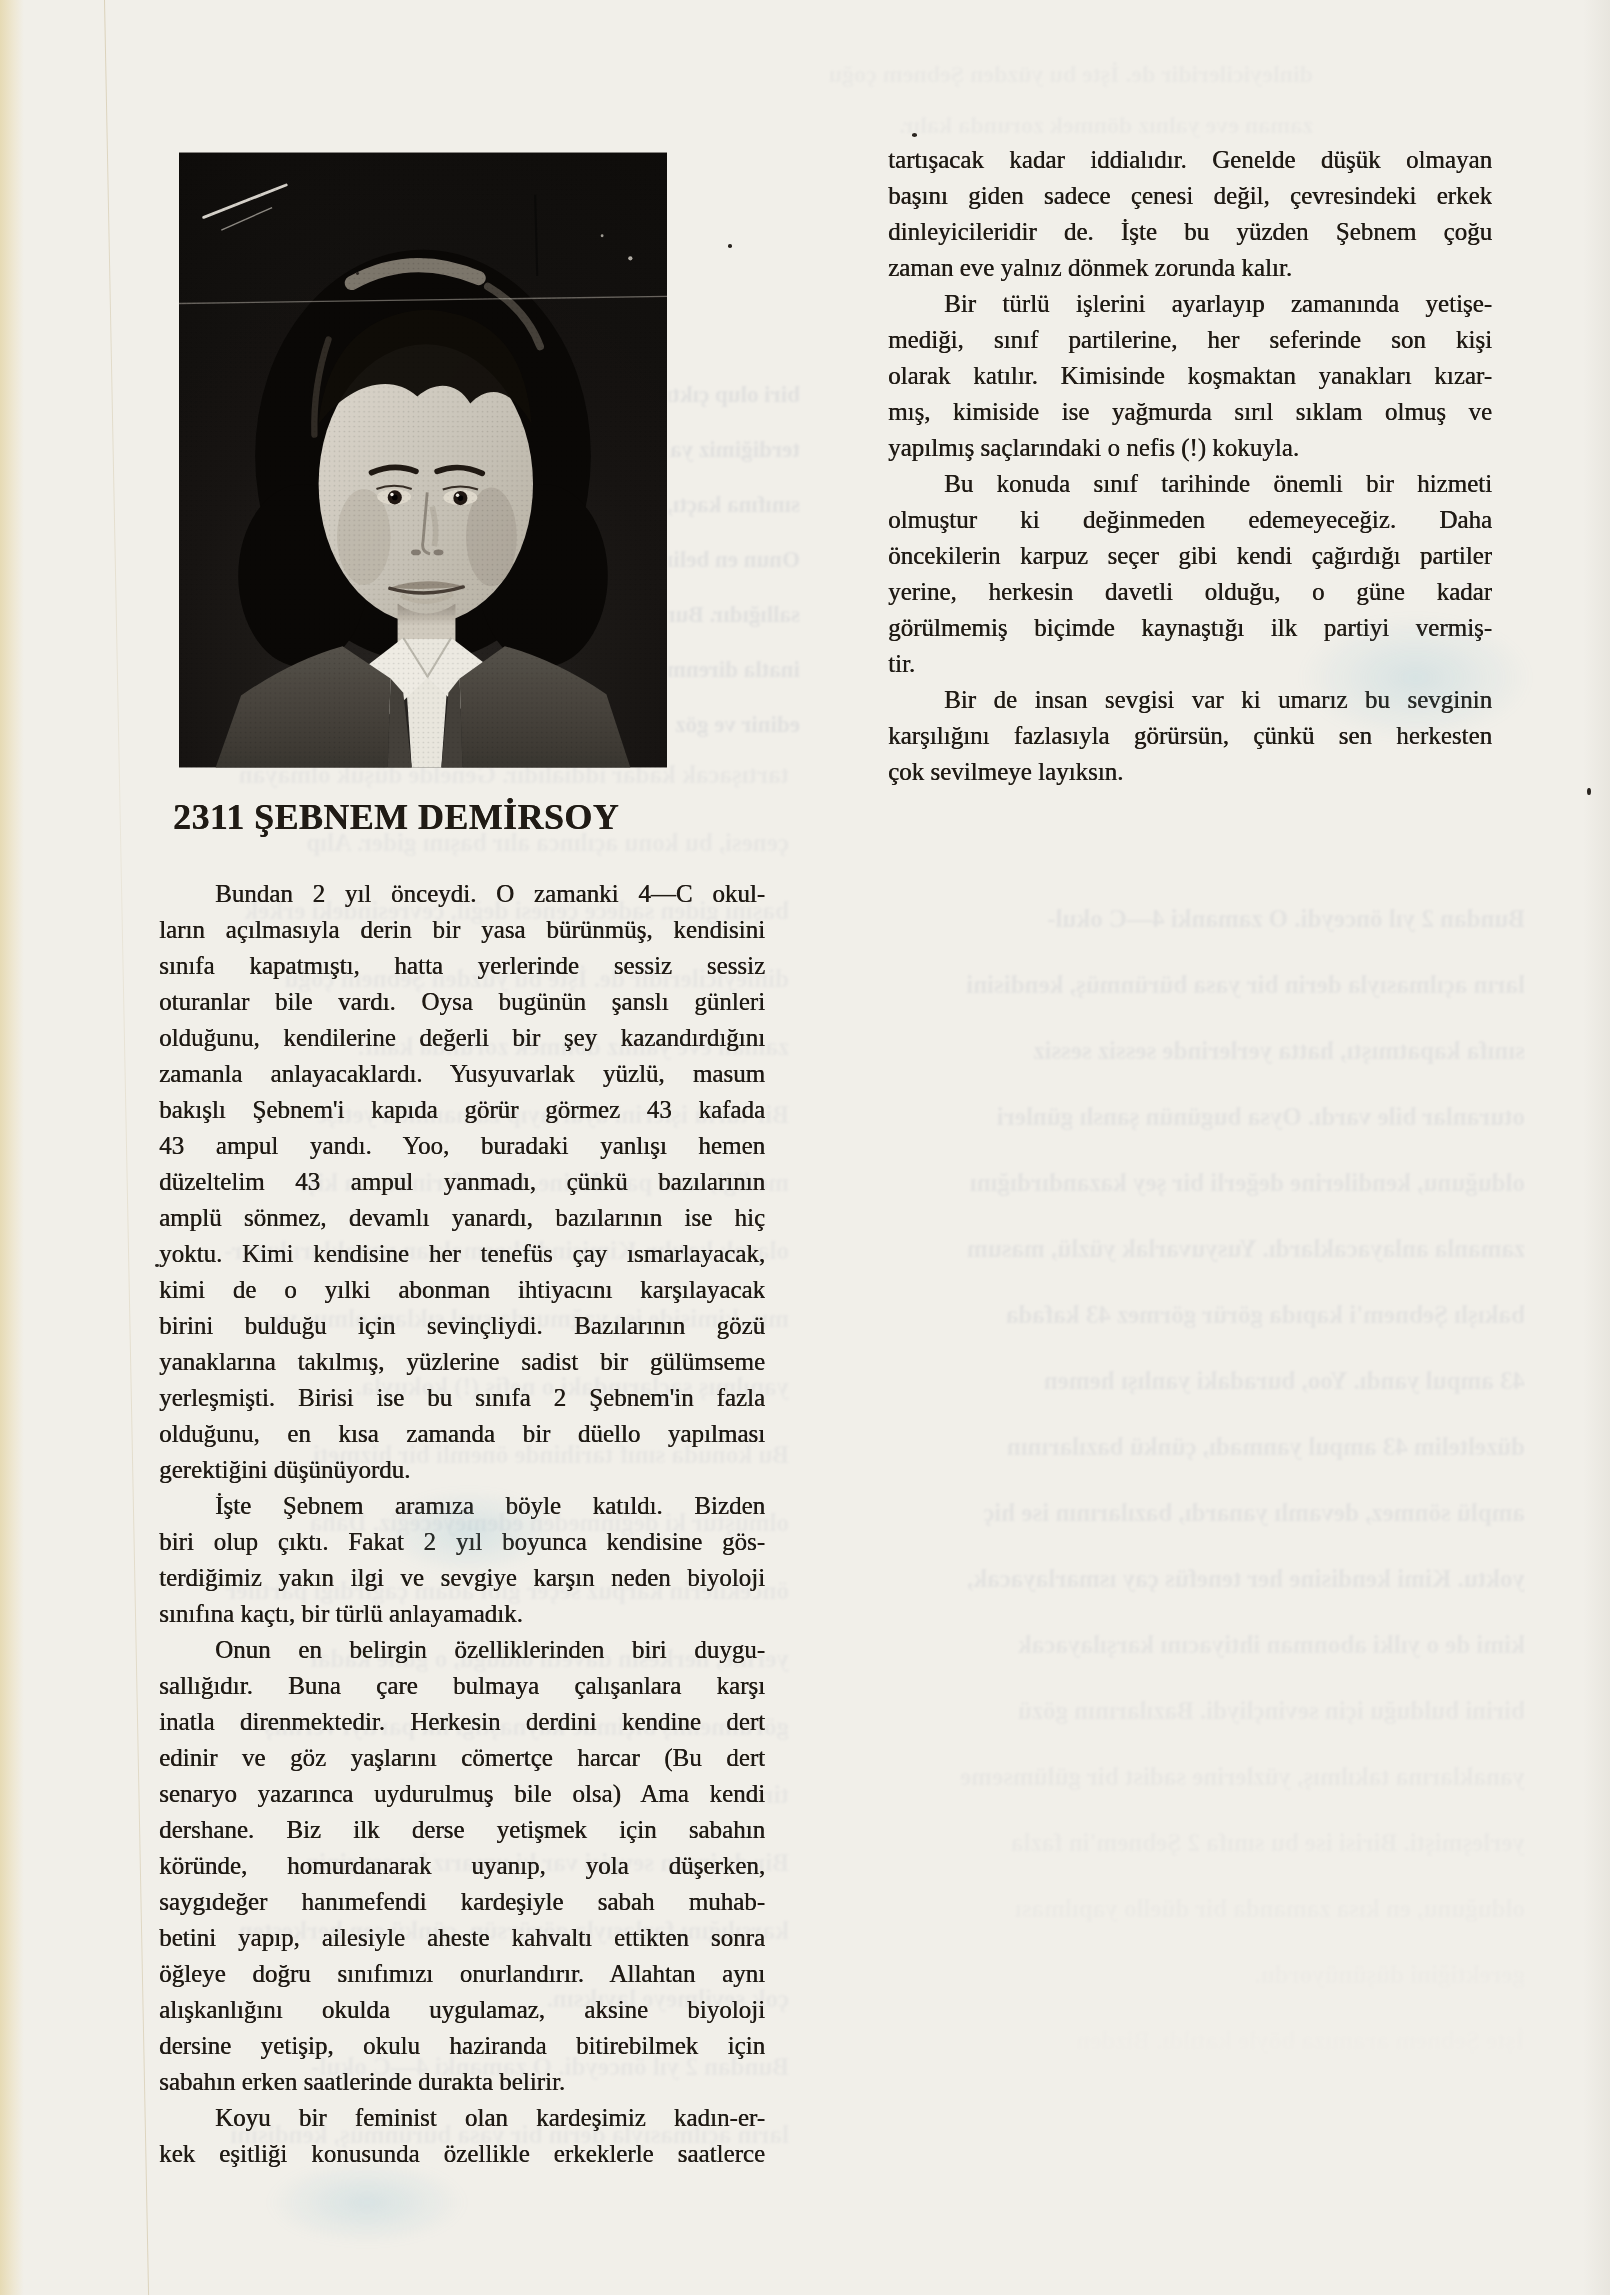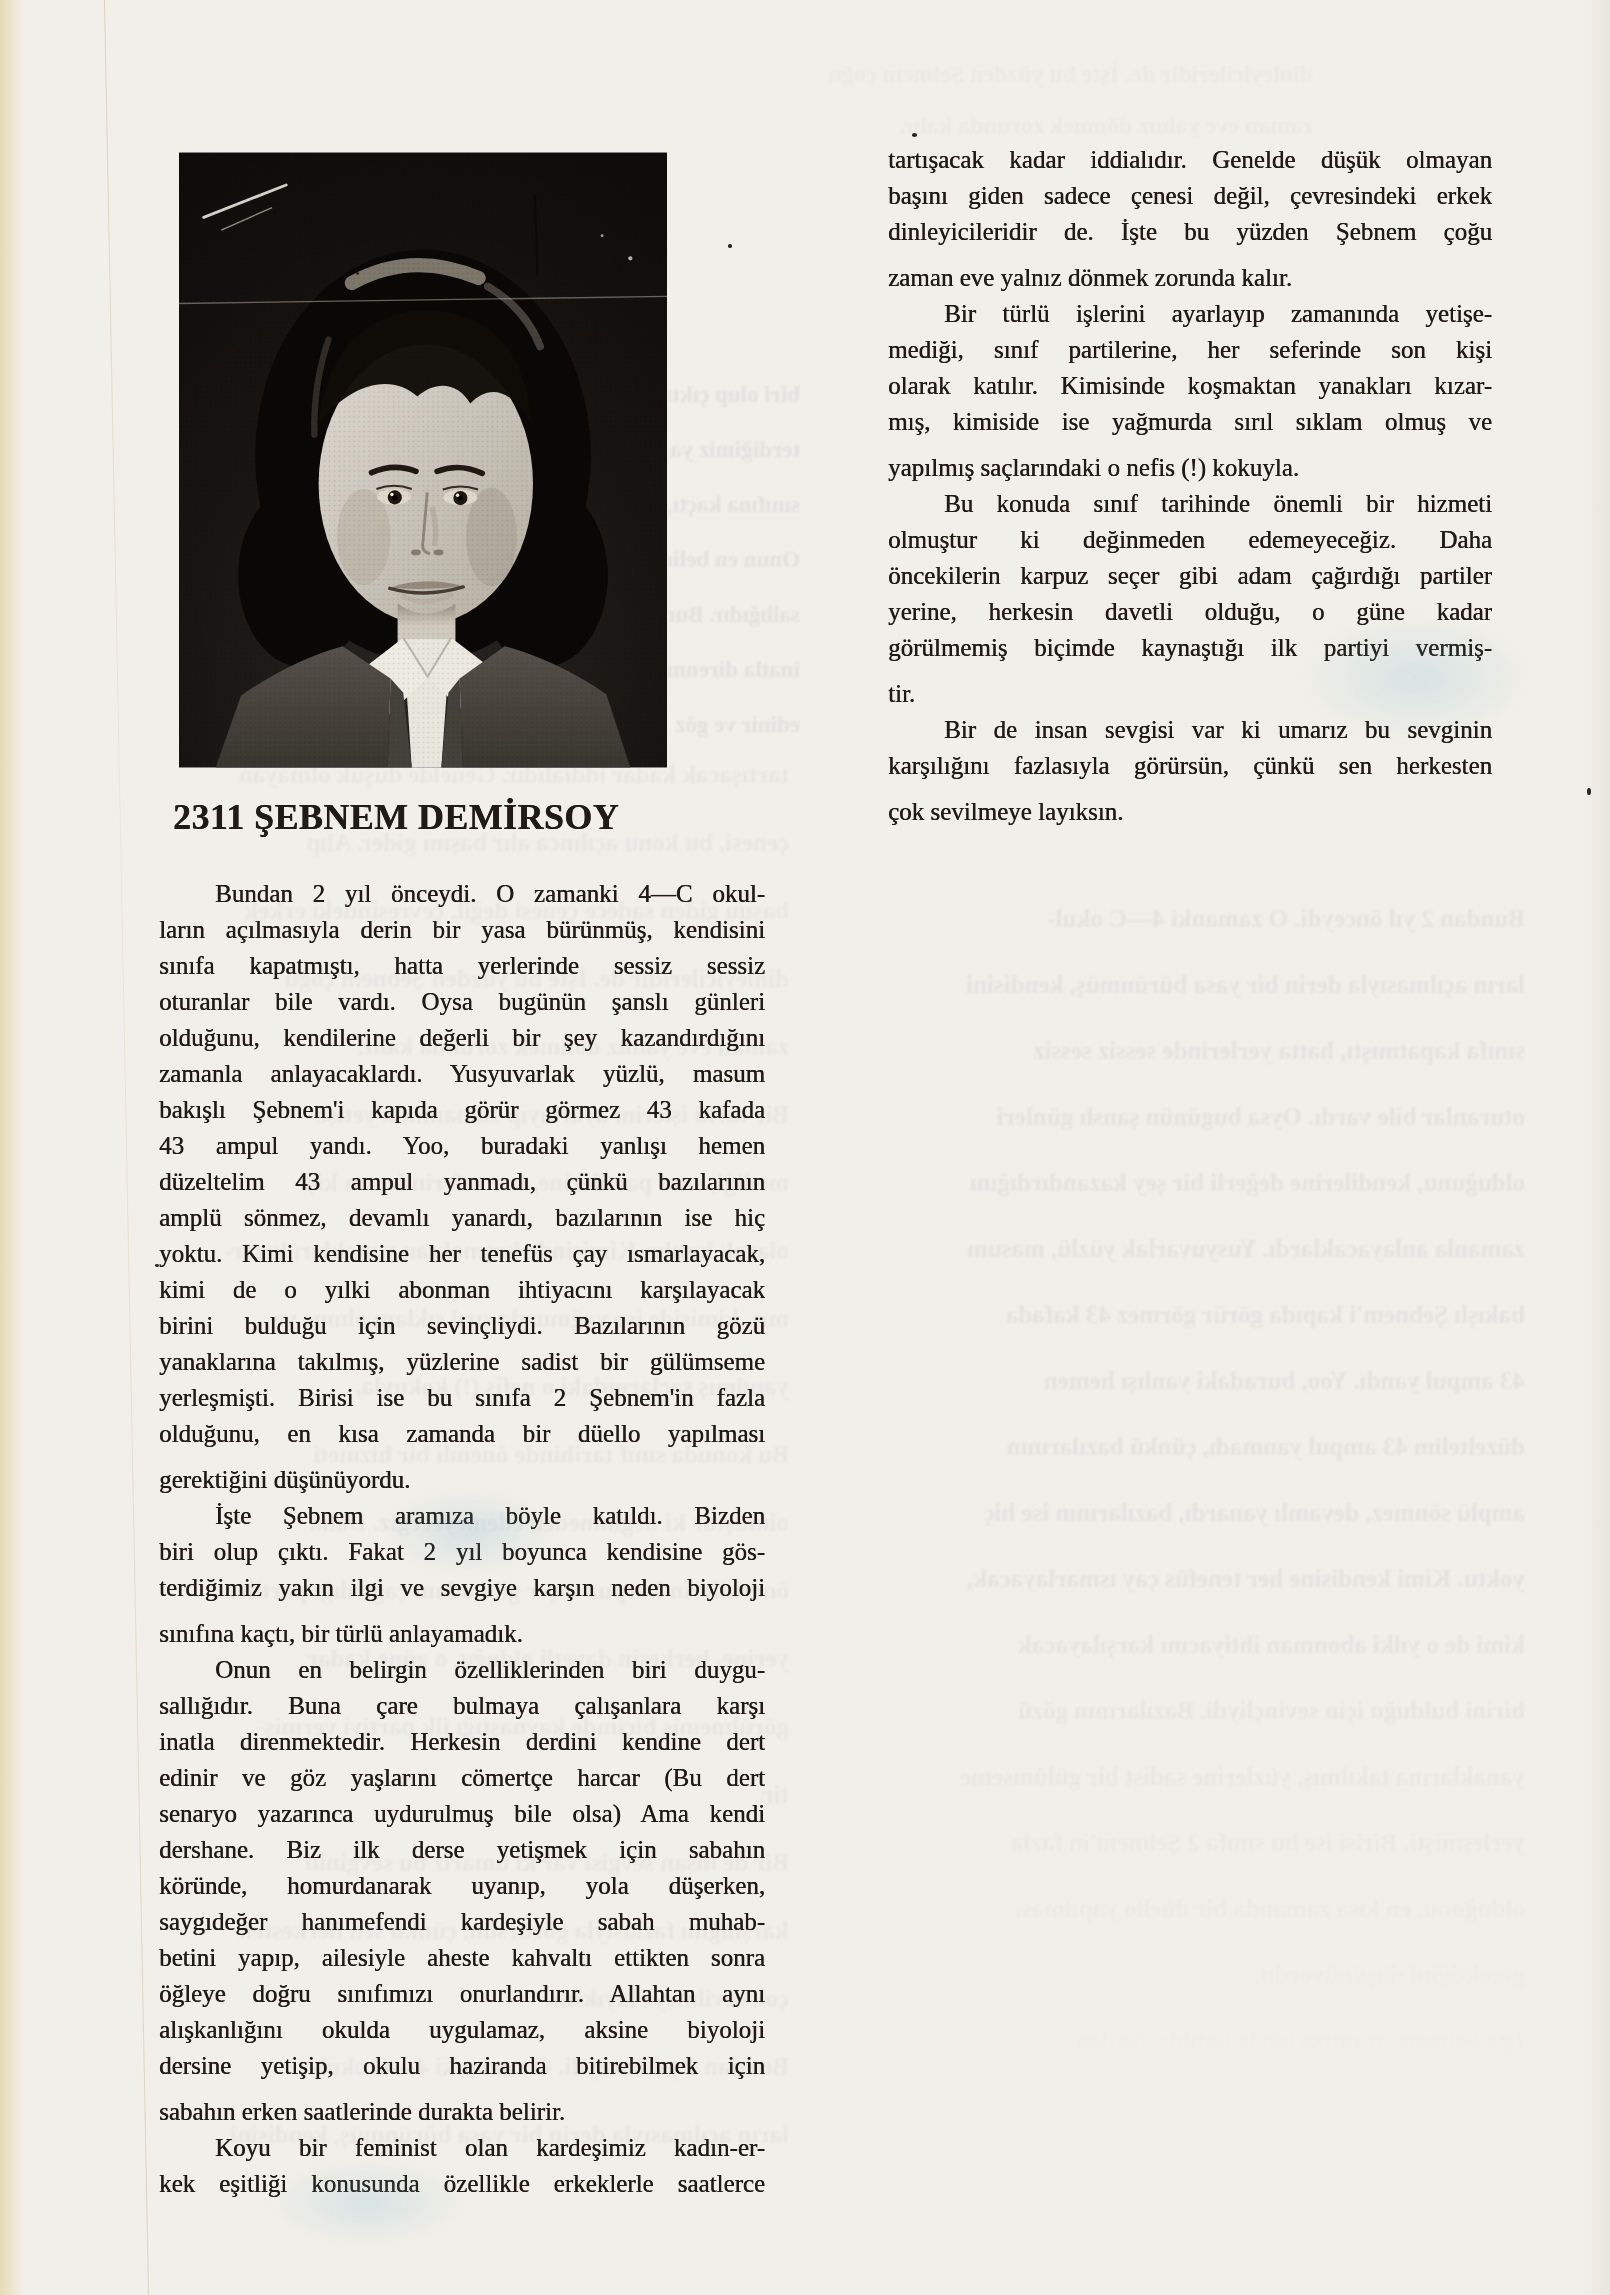--- a/index.html
+++ b/index.html
@@ -36,21 +36,21 @@
     text-shadow:0.3px 0 0 currentColor;
   }
   
   .col{position:absolute; font-size:25px; text-shadow:0.4px 0 0 currentColor;}
   .col-left{left:159px; top:876px; width:606px;}
   .col-right{left:888px; top:142px; width:604px;}
   .line{text-align:justify; text-align-last:justify; overflow:hidden; white-space:normal;}
   .col-left  .line{height:36px; line-height:36px;}
   .col-right .line{height:36px; line-height:36px;}
   .line.indent{text-indent:56px;}
-  .line.last{text-align-last:left;margin-top:10px;}
+  .line.last{text-align-last:left;}
   
   .ghost{
     position:absolute; overflow:hidden; pointer-events:none;
     transform:scaleX(-1); filter:blur(1px);
     color:#77819c; font-weight:700;
   }
   .ghost .gl{white-space:nowrap;}
   .ghost-top   {left:254px;  top:49px;   width:1059px; height:106px;  font-size:24px; line-height:51px; opacity:.055;}
   .ghost-photo-right{left:669px; top:367px; width:131px; height:395px; font-size:23px; line-height:55px; opacity:.13;}
   .ghost-left  {left:168px;  top:741px; width:621px;  height:1447px; font-size:25px; line-height:68px; opacity:.08;}
@@ -274,21 +274,21 @@
       <div class="line">başını giden sadece çenesi değil, çevresindeki erkek</div>
       <div class="line">dinleyicileridir de. İşte bu yüzden Şebnem çoğu</div>
       <div class="line last">zaman eve yalnız dönmek zorunda kalır.</div>
       <div class="line indent">Bir türlü işlerini ayarlayıp zamanında yetişe-</div>
       <div class="line">mediği, sınıf partilerine, her seferinde son kişi</div>
       <div class="line">olarak katılır. Kimisinde koşmaktan yanakları kızar-</div>
       <div class="line">mış, kimiside ise yağmurda sırıl sıklam olmuş ve</div>
       <div class="line last">yapılmış saçlarındaki o nefis (!) kokuyla.</div>
       <div class="line indent">Bu konuda sınıf tarihinde önemli bir hizmeti</div>
       <div class="line">olmuştur ki değinmeden edemeyeceğiz. Daha</div>
-      <div class="line">öncekilerin karpuz seçer gibi adam çağırdığı partiler</div>
+      <div class="line">öncekilerin karpuz seçer gibi kendi çağırdığı partiler</div>
       <div class="line">yerine, herkesin davetli olduğu, o güne kadar</div>
       <div class="line">görülmemiş biçimde kaynaştığı ilk partiyi vermiş-</div>
       <div class="line last">tir.</div>
       <div class="line indent">Bir de insan sevgisi var ki umarız bu sevginin</div>
       <div class="line">karşılığını fazlasıyla görürsün, çünkü sen herkesten</div>
       <div class="line last">çok sevilmeye layıksın.</div>
     </div>
 
   <div class="blob blob-1"></div>
   <div class="blob blob-2"></div>

